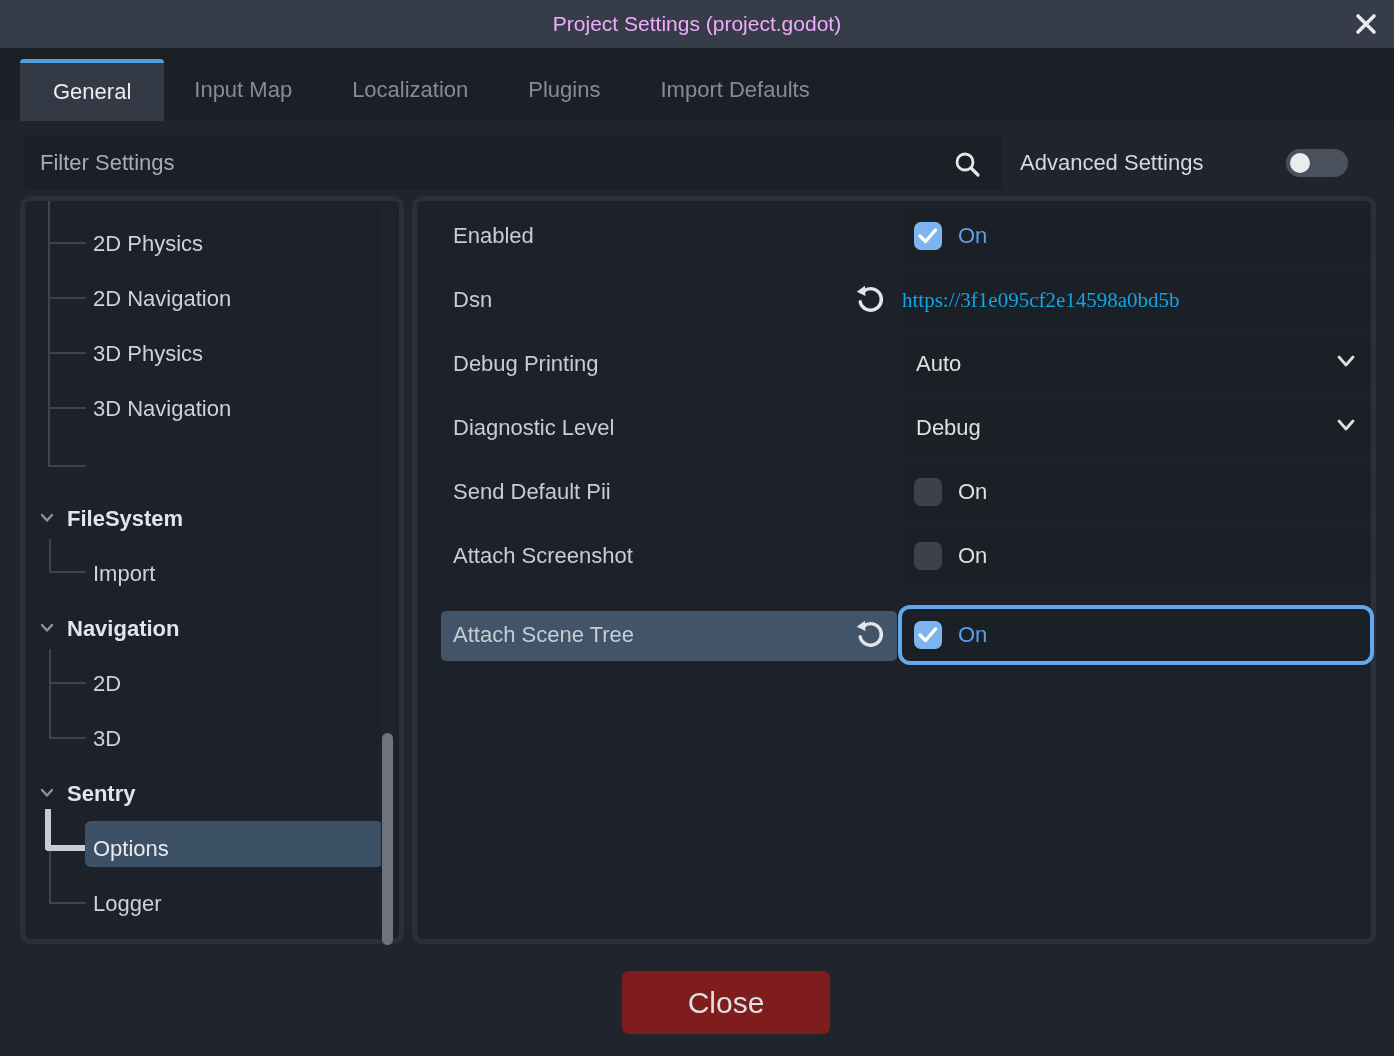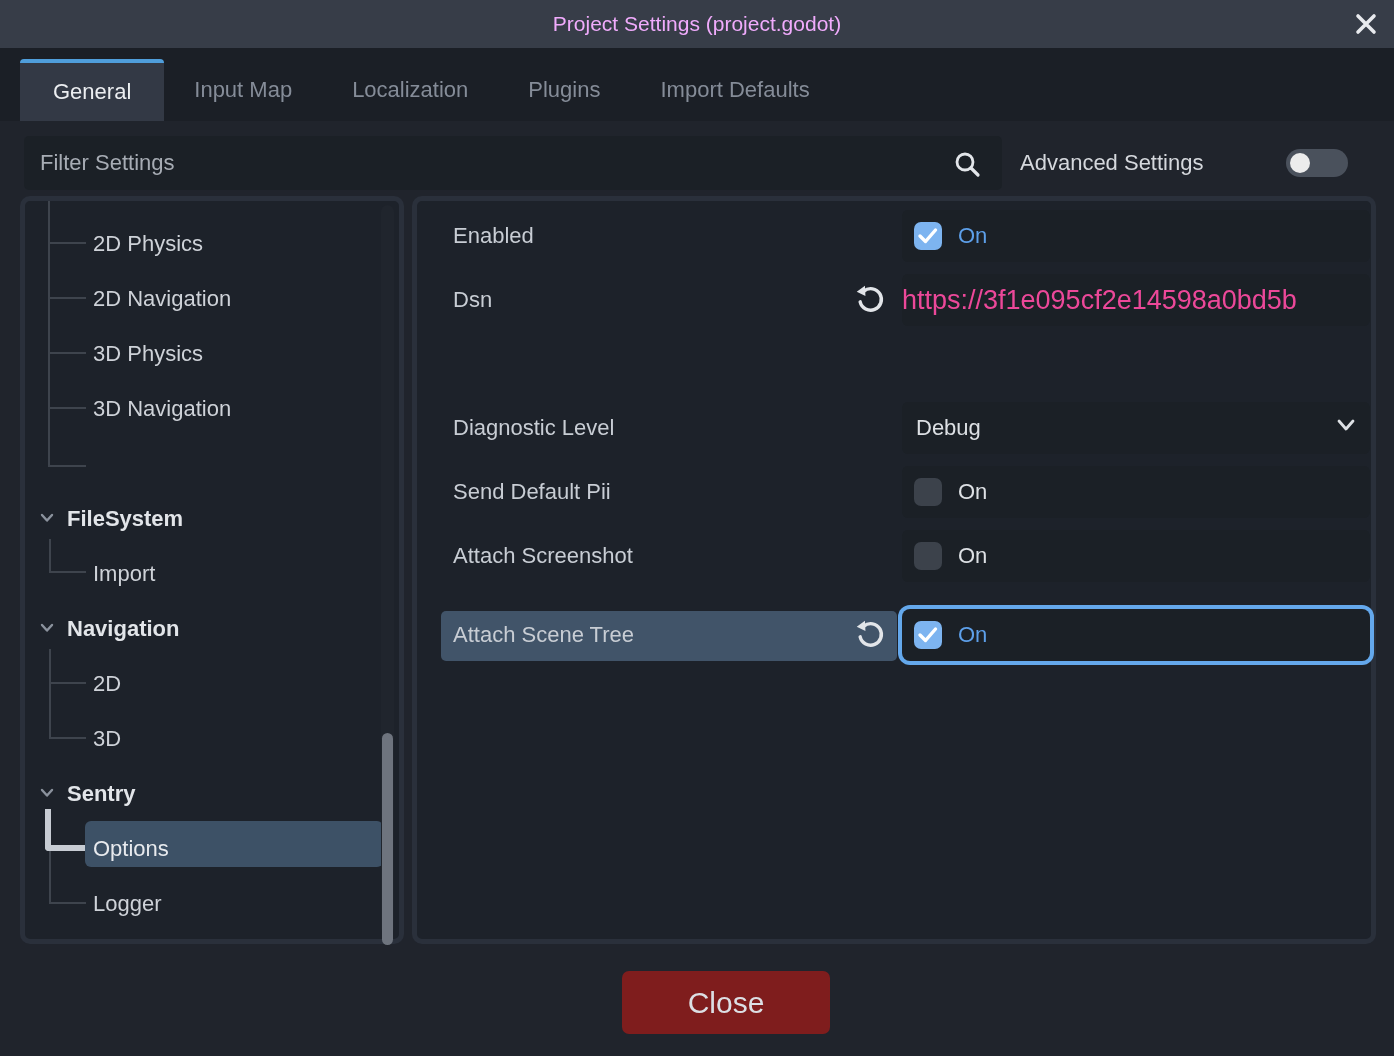--- a/index.html
+++ b/index.html
@@ -81,22 +81,22 @@
   }
   .pvalue.clickable{cursor:pointer;border:none;padding:0;text-align:left;}
   .cb{position:absolute;left:12px;top:12px;width:28px;height:28px;border-radius:7px;background:#3c424b;cursor:pointer;border:none;padding:0;}
   .cb.checked{background:#7db4f0;}
   .cb svg{position:absolute;left:3px;top:4px;}
   .on-label{position:absolute;left:56px;top:0;height:52px;line-height:52px;font-size:22px;color:#dde0e4;}
   .on-label.on-blue{color:#5d9fe9;}
   .dd-text{position:absolute;left:14px;top:0;height:52px;line-height:52px;font-size:22px;color:#dde0e4;}
   .dd-chev{position:absolute;right:12px;top:15px;}
   .text-field{
-    line-height:52px;font-size:27px;color:#ec4899;padding:0 13px;
-    white-space:nowrap;overflow:hidden;
+    line-height:52px;font-size:21px;color:#0ea5e9;padding:0 13px;
+    white-space:nowrap;overflow:hidden;font-family:Liberation Serif, serif;
   }
   .hl-label-bg{position:absolute;left:12px;top:2px;width:456px;height:50px;border-radius:5px;background:#415469;}
   .pvalue.focused{box-shadow:0 0 0 4px #64a8ec;border-radius:8px;}
   
   .close-btn{
     position:absolute;left:622px;top:971px;width:208px;height:63px;
     background:#7f1d1d;border:none;border-radius:7px;cursor:pointer;
     font-size:30px;color:#dcdfe4;font-family:"Liberation Sans","DejaVu Sans",sans-serif;
   }
 </style>
@@ -235,20 +235,31 @@
       <div class="prop-label">Dsn</div>
       <button class="revert" aria-label="revert">
         <svg width="32" height="32" viewBox="0 0 28 28">
           <path d="M8.6 6.2 A9.4 9.4 0 1 1 5.4 15.6" fill="none" stroke="#e2e5e9" stroke-width="3" stroke-linecap="round"></path>
           <path d="M9.6 1.6 L10 10.6 L2.4 6.8 Z" fill="#e2e5e9"></path>
         </svg>
       </button>
       <div class="pvalue clickable text-field">https://3f1e095cf2e14598a0bd5b</div>
     </div>
 
+    <div class="prop-row" style="top:137px;">
+      <div class="prop-label">Debug Printing</div>
+      <button class="pvalue clickable">
+        <span class="dd-text">Auto</span>
+        <span class="dd-chev">
+          <svg width="24" height="18" viewBox="0 0 24 18">
+              <path d="M5 4 L12 12 L19 4" stroke="#dde0e4" stroke-width="2.8" fill="none" stroke-linecap="round" stroke-linejoin="round"></path>
+            </svg>
+        </span>
+      </button>
+    </div>
 
     <div class="prop-row" style="top:201px;">
       <div class="prop-label">Diagnostic Level</div>
       <button class="pvalue clickable">
         <span class="dd-text">Debug</span>
         <span class="dd-chev">
           <svg width="24" height="18" viewBox="0 0 24 18">
               <path d="M5 4 L12 12 L19 4" stroke="#dde0e4" stroke-width="2.8" fill="none" stroke-linecap="round" stroke-linejoin="round"></path>
             </svg>
         </span>

